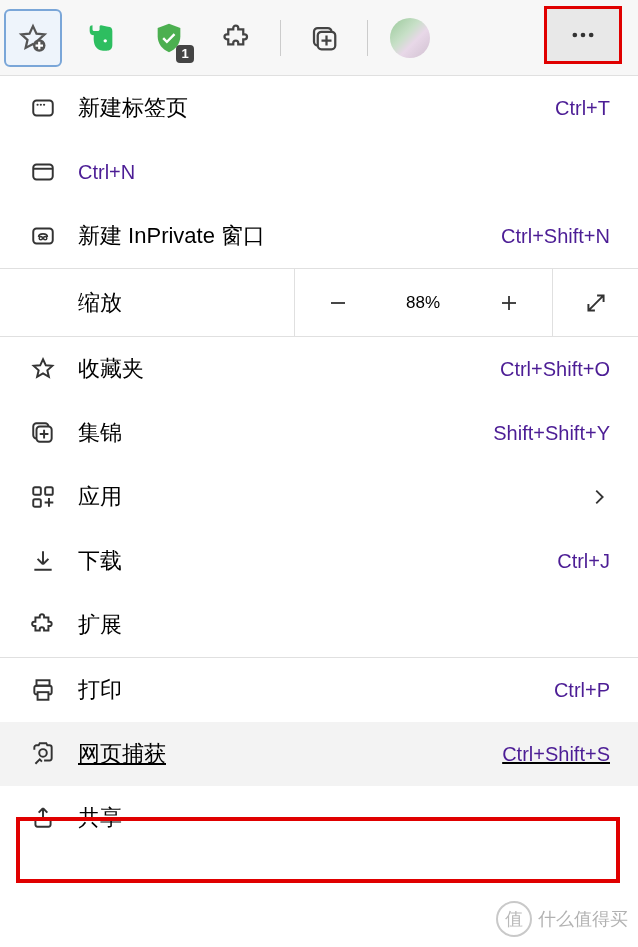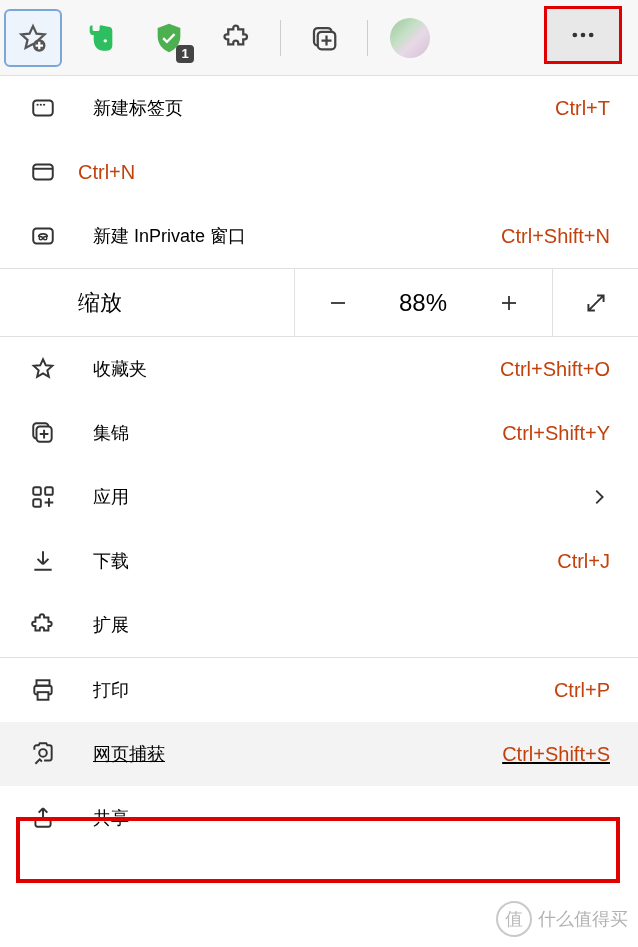--- a/index.html
+++ b/index.html
@@ -95,26 +95,25 @@
       text-decoration: underline;
     }
     .menu-item .icon-slot {
       width: 48px;
       display: flex;
       align-items: center;
       justify-content: flex-start;
     }
     .menu-item .label {
       flex: 1;
-      font-size: 18px;
-      margin-left: 15px;
+      font-size: 22px;
     }
     .menu-item .shortcut {
       font-size: 20px;
-      color: #c2410c;
+      color: #4c1d95;
     }
     .menu-item .chevron {
       margin-left: auto;
     }
     .divider {
       height: 1px;
       background: #e0e0e0;
       margin: 0;
     }
     .zoom-row {
@@ -137,21 +136,21 @@
       align-items: center;
       justify-content: center;
       border-left: 1px solid #e0e0e0;
       font-size: 22px;
     }
     .zoom-value {
       width: 86px;
       display: flex;
       align-items: center;
       justify-content: center;
-      font-size: 24px;
+      font-size: 17px;
     }
     .zoom-full {
       width: 86px;
       display: flex;
       align-items: center;
       justify-content: center;
       border-left: 1px solid #e0e0e0;
     }
     .highlight-box {
       position: absolute;
@@ -303,21 +302,21 @@
 
   <div class="menu-item">
     <span class="icon-slot">
       <svg width="26" height="26" viewBox="0 0 24 24">
           <rect x="3" y="3" width="14" height="14" rx="3" fill="none" stroke="#333" stroke-width="1.8"></rect>
           <rect x="6" y="6" width="14" height="14" rx="3" fill="#fff" stroke="#333" stroke-width="1.8"></rect>
           <path stroke="#333" stroke-width="1.8" d="M13 9v8M9 13h8"></path>
         </svg>
     </span>
     <span class="label">集锦</span>
-    <span class="shortcut">Ctrl+Shift+Y</span>
+    <span class="shortcut">Shift+Shift+Y</span>
   </div>
 
 
   <div class="menu-item">
     <span class="icon-slot">
       <svg width="26" height="26" viewBox="0 0 24 24">
           <rect x="3" y="3" width="7" height="7" rx="1.5" fill="none" stroke="#333" stroke-width="1.8"></rect>
           <rect x="14" y="3" width="7" height="7" rx="1.5" fill="none" stroke="#333" stroke-width="1.8"></rect>
           <rect x="3" y="14" width="7" height="7" rx="1.5" fill="none" stroke="#333" stroke-width="1.8"></rect>
           <path stroke="#333" stroke-width="1.8" d="M17.5 13v8M13.5 17h8"></path>

